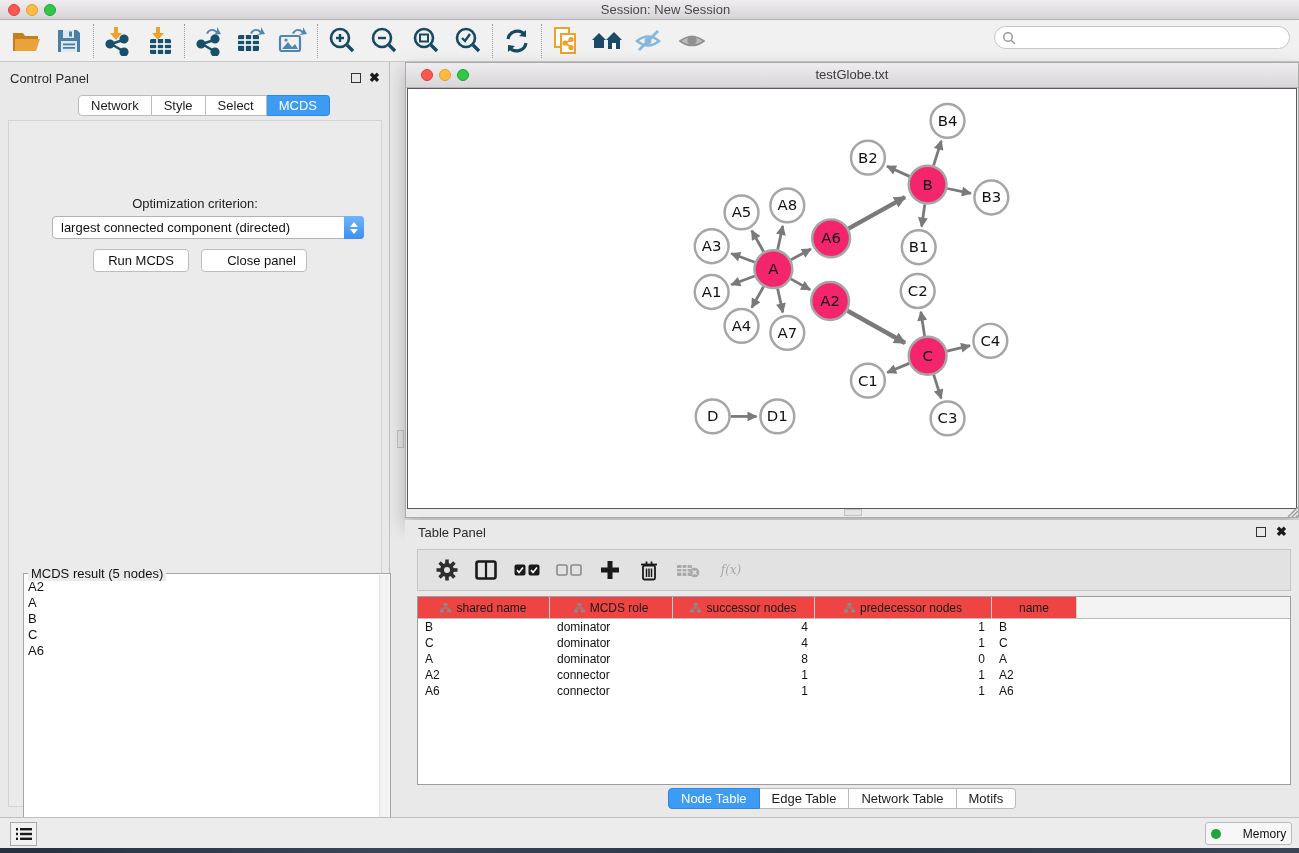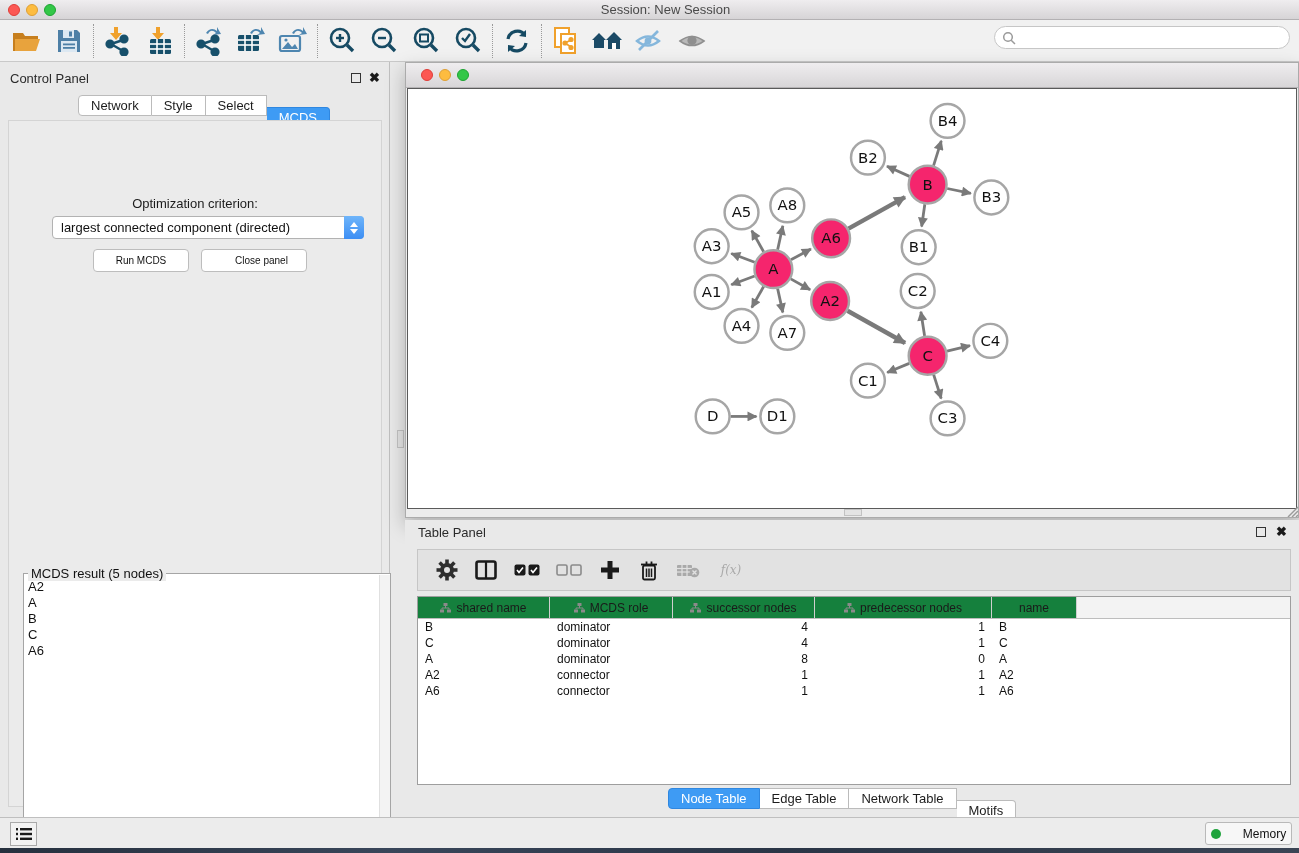--- a/index.html
+++ b/index.html
@@ -35,34 +35,34 @@
     background:#E9E9E9; border-right:1px solid #C0C0C0; }
   #cp-header { position:absolute; left:0; top:0; width:100%; height:33px; }
   #cp-header .panel-title { position:absolute; left:10px; top:9px; }
   #cp-float { position:absolute; right:28px; top:11px; }
   #cp-close { position:absolute; right:9px; top:11px; }
   .segbar { display:flex; }
   #cp-tabs { position:absolute; left:78px; top:33px; }
   .seg { height:21px; font-size:13px; color:#1c1c1c; background:#fff; border:1px solid #BBB;
     border-left:none; display:flex; align-items:center; justify-content:center; padding:0 12px; }
   .seg:first-child { border-left:1px solid #BBB; border-radius:4px 0 0 4px; }
-  .seg:last-child { border-radius:0 4px 4px 0;margin-top:12px; }
+  .seg:last-child { border-radius:0 4px 4px 0; }
   .seg.active { background:#3E9BF4; border-color:#2F87E0; color:#fff; }
   #cp-content { position:absolute; left:8px; top:58px; width:374px; height:687px;
     background:#EBEBEB; border:1px solid #D4D4D4; }
   #opt-label { position:absolute; left:0; width:100%; top:75px; text-align:center; font-size:13px; color:#1c1c1c; }
   #opt-dropdown { position:absolute; left:43px; top:95px; width:312px; height:23px; background:#fff;
     border:1px solid #B2B2B2; border-radius:4px; display:flex; align-items:center; }
   #opt-dropdown .dd-text { flex:1; font-size:13px; color:#111; padding-left:8px; white-space:nowrap; overflow:hidden; }
   .dd-stepper { width:20px; height:23px; margin:-1px -1px -1px 0; border-radius:0 4px 4px 0;
     background:linear-gradient(#6FB5FA,#3C8EF4); display:flex; flex-direction:column; align-items:center; justify-content:center; gap:2px; }
   .chev-up { width:0; height:0; border-left:4px solid transparent; border-right:4px solid transparent; border-bottom:5px solid #fff; }
   .chev-dn { width:0; height:0; border-left:4px solid transparent; border-right:4px solid transparent; border-top:5px solid #fff; }
   .cp-btn { position:absolute; top:128px; height:23px; background:#fff; border:1px solid #BDBDBD;
-    border-radius:4px; font-size:10px; color:#111; display:flex; align-items:center; justify-content:center; }
+    border-radius:4px; font-size:13px; color:#111; display:flex; align-items:center; justify-content:center; }
   #run-btn { left:84px; width:96px; }
   #close-panel-btn { left:192px; width:106px;padding-left:15px; }
   #mcds-fieldset { position:absolute; left:14px; top:452px; width:368px; height:348px;
     border:1px solid #A5A5A5; background:#fff; }
   #mcds-legend { position:absolute; left:4px; top:-8px; background:#EBEBEB; padding:0 3px; font-size:13px; color:#111; }
   #mcds-list { position:absolute; left:0; top:1px; bottom:1px; right:11px; padding:4px 0 0 4px; overflow:hidden; }
   #mcds-list div { font-size:13px; color:#111; line-height:16px; }
   #mcds-scroll { position:absolute; right:0; top:1px; bottom:1px; width:11px; background:#F3F3F3; border-left:1px solid #E0E0E0; }
 
   
@@ -85,21 +85,21 @@
   #tp-float { position:absolute; right:33px; top:7px; }
   #tp-close { position:absolute; right:12px; top:7px; }
   #tp-toolbar { position:absolute; left:12px; top:29px; width:874px; height:42px;
     background:#E2E2E2; border:1px solid #C6C6C6; display:flex; align-items:center; }
   .tp-btn { height:36px; display:flex; align-items:center; justify-content:center; flex:0 0 auto; }
   #fx-label { font-size:12px; font-family:"DejaVu Serif", serif; font-style:italic; color:#A9A9A9; }
   #node-table { position:absolute; left:12px; top:76px; width:874px; height:189px; background:#fff;
     border:1px solid #9E9E9E; overflow:hidden; }
   #thead { display:flex; height:22px; background:#F3F3F3; border-bottom:1px solid #BDBDBD; }
   .th { display:flex; align-items:center; justify-content:center; gap:5px; font-size:12px; color:#1a1a1a;
-    border-right:1px solid #CFCFCF; background:#15803d; }
+    border-right:1px solid #CFCFCF; background:#ef4444; }
   .trow { display:flex; height:16px; align-items:center; }
   .td { font-size:12px; color:#111; padding:0 7px; white-space:nowrap; }
   .td.num { text-align:right; }
   #tp-tabs { position:absolute; left:263px; top:268px; }
 
   
   #status-bar { position:absolute; left:0; top:817px; width:1299px; height:31px;
     background:#ECECEC; border-top:1px solid #BFBFBF; }
   #list-btn { position:absolute; left:10px; top:4px; width:27px; height:24px; background:#F2F2F2;
     border:1px solid #A9A9A9; display:flex; align-items:center; justify-content:center; }
@@ -322,20 +322,21 @@
     </div>
   </div>
 
   <div class="split-handle" style="left:397px; top:430px; width:7px; height:18px;"></div>
 
   <div id="net-window">
     <div id="net-titlebar">
       <span class="tl red"></span>
       <span class="tl yellow"></span>
       <span class="tl green"></span>
+      <div class="title">testGlobe.txt</div>
     </div>
     <div id="net-canvas">
       <svg id="graph-svg" viewBox="0 0 890 421">
           <defs>
             <marker id="arrow" viewBox="0 0 10 10" refX="9" refY="5" markerWidth="11" markerHeight="10" markerUnits="userSpaceOnUse" orient="auto">
               <path d="M0,0 L10,5 L0,10 Z" fill="#7A7A7A"></path>
             </marker>
             <marker id="arrowT" viewBox="0 0 10 10" refX="9" refY="5" markerWidth="14" markerHeight="12" markerUnits="userSpaceOnUse" orient="auto">
               <path d="M0,0 L10,5 L0,10 Z" fill="#7A7A7A"></path>
             </marker>

